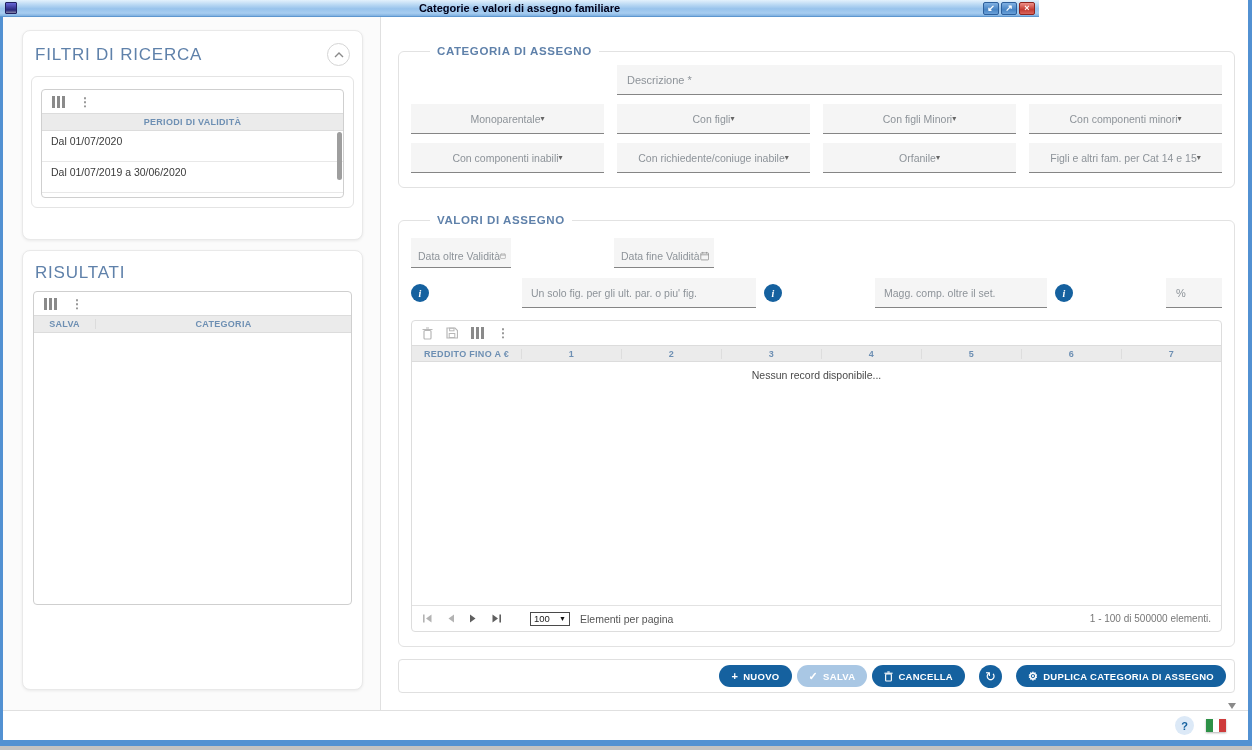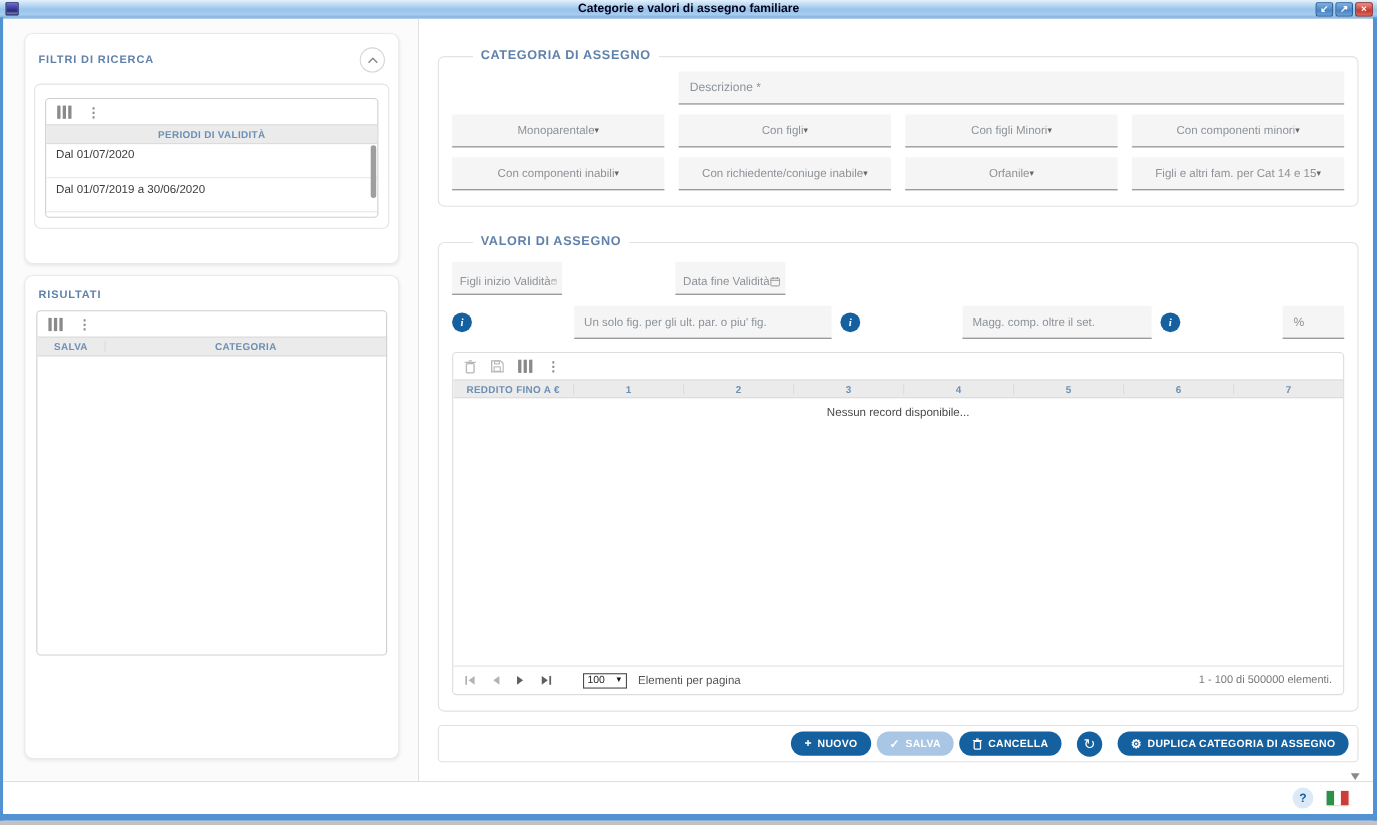--- a/index.html
+++ b/index.html
@@ -3,21 +3,21 @@
 <meta charset="utf-8">
 <style>
   * { margin:0; padding:0; box-sizing:border-box; }
   html,body { width:1252px; height:750px; overflow:hidden; background:#c2c2c2;
               font-family:"Liberation Sans", sans-serif; }
 
   
   .window { position:absolute; left:0; top:0; width:1252px; height:746px;
             border-left:3px solid #5291d2; border-right:4px solid #5291d2;
             border-bottom:6px solid #5291d2; background:#ffffff; }
-  .titlebar { position:absolute; left:-3px; top:0; width:1252px; height:17px;
+  .titlebar { position:absolute; left:-3px; top:0; width:1039px; height:17px;
               background:linear-gradient(180deg,#e3f1fc 0%,#b9d8f3 30%,#98c3ec 55%,#a7cdf0 82%,#7fb0e0 100%);
               border-bottom:1px solid #5e97cf; display:flex; align-items:center; }
   .app-icon { width:12px; height:12px; margin-left:5px;
               background:linear-gradient(180deg,#6666d8 0%,#28287a 70%,#8888aa 100%);
               border:1px solid #202060; border-radius:1px; }
   .win-title { position:absolute; left:0; right:0; text-align:center; font-size:11px;
                font-weight:bold; color:#000018; }
   .win-controls { position:absolute; right:4px; top:2px; display:flex; gap:2px; }
   .win-btn { width:16px; height:13px; border-radius:2px; font-size:9px; font-weight:bold;
              color:#fff; display:flex; align-items:center; justify-content:center;
@@ -27,21 +27,21 @@
   .win-btn.close { background:linear-gradient(180deg,#ee9089 0%,#c33b32 60%,#d9655c 100%);
                    border-color:#8c251f; }
 
   .content { position:absolute; left:0; top:17px; right:0; bottom:0; display:flex; }
 
   
   .sidebar { width:378px; background:#fbfbfb; border-right:1px solid #e0e0e0; position:relative; }
   .card { position:absolute; left:19px; width:341px; background:#fff;
           border:1px solid #e9e9e9; border-radius:8px; box-shadow:0 1px 3px rgba(0,0,0,.07); }
   .card-head { display:flex; align-items:center; justify-content:space-between; padding:12px 12px 6px 12px; }
-  .section-title { font-size:10px; font-weight:bold; color:#5f81aa; letter-spacing:.8px; }
+  .section-title { font-size:17px; font-weight:normal; color:#5f81aa; letter-spacing:.8px; }
   .collapse-btn { width:23px; height:23px; border-radius:50%; border:1px solid #d5d5d5;
                   background:#fff; display:flex; align-items:center; justify-content:center; cursor:pointer; }
   .inner-panel { margin:4px 8px 10px 8px; border:1px solid #e4e4e4; border-radius:6px; padding:12px 9px 9px 9px; }
   .chk-row { display:flex; align-items:center; gap:7px; margin:6px 3px 12px 3px; }
   .chk-row input { width:13px; height:13px; }
   .chk-label { font-size:11px; color:#3c3c3c; }
 
   .mini-table { border:1px solid #cfcfcf; border-radius:4px; position:relative; overflow:hidden; background:#fff; }
   .tbl-toolbar { display:flex; align-items:center; gap:14px; padding:5px 10px; height:23px; }
   .grid-head { background:#ebebeb; border-top:1px solid #dcdcdc; border-bottom:1px solid #dcdcdc;
@@ -261,21 +261,21 @@
             <span class="dd-arrow">▾</span>
           </div>
         </div>
       </fieldset>
 
       <fieldset class="fs-val">
         <legend>VALORI DI ASSEGNO</legend>
 
         <div class="date-row">
           <div class="date-field">
-            <span class="date-label">Figli inizio Validità</span>
+            <span class="date-label">Data oltre Validità</span>
             <svg width="12" height="12" viewBox="0 0 12 12">
               <rect x="1" y="2" width="10" height="9" fill="none" stroke="#8a8a8a" stroke-width="1" rx="1"></rect>
               <line x1="3.5" y1="0.8" x2="3.5" y2="3" stroke="#8a8a8a" stroke-width="1"></line>
               <line x1="8.5" y1="0.8" x2="8.5" y2="3" stroke="#8a8a8a" stroke-width="1"></line>
               <line x1="1" y1="4.5" x2="11" y2="4.5" stroke="#8a8a8a" stroke-width="1"></line>
             </svg>
           </div>
           <div class="date-gap"></div>
           <div class="date-field">
             <span class="date-label">Data fine Validità</span>

